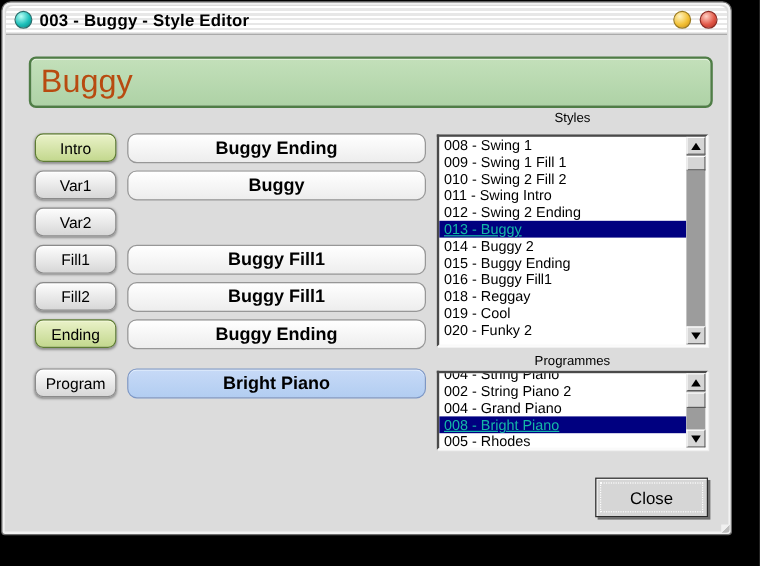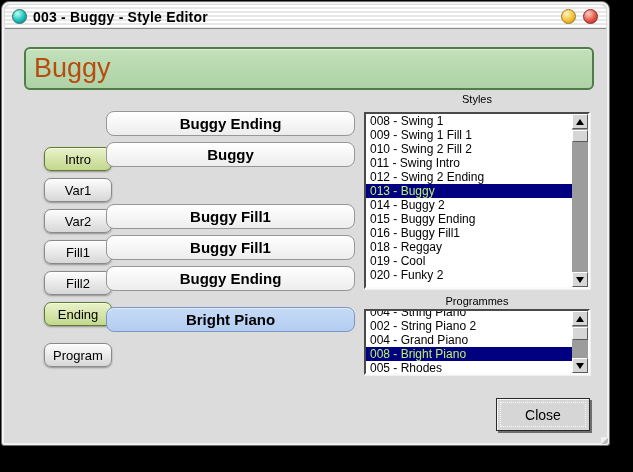--- a/index.html
+++ b/index.html
@@ -33,27 +33,26 @@
   .hdr-box {
     position:absolute; left:22px; top:45px; width:570px; height:43px;
     background:linear-gradient(180deg,#c3e0ba,#aed2a6);
     border:2px solid #4f7d46; border-radius:6px;
     box-shadow: inset 0 1px 0 #e2f0dc;
     display:flex; align-items:center; padding-left:8px;
   }
   .hdr-text { font-size:27px; color:#b84b10; }
   
   .part-btn {
-    position:absolute; left:42px; width:68px; height:24px;
+    position:absolute; left:27px; width:68px; height:24px;
     border:1px solid #8a8a8a; border-radius:7px;
     background:linear-gradient(180deg,#fdfdfd,#d7d7d7);
     box-shadow:0 1px 2px rgba(0,0,0,0.35), inset 0 1px 0 #ffffff;
     font-size:13px; color:#000; display:flex; align-items:center; justify-content:center;
     cursor:default;
-    margin-top:36px;
   }
   .part-btn.active {
     border:1px solid #5e7c33;
     background:linear-gradient(180deg,#eaf2c9,#c3d88e);
     box-shadow:0 1px 2px rgba(0,0,0,0.35), inset 0 1px 0 #f5fbdf;
   }
   .part-field {
     position:absolute; left:104px; width:249px; height:25px;
     border:1px solid #979797; border-radius:8px;
     background:linear-gradient(180deg,#ffffff,#ededed);
@@ -69,21 +68,21 @@
   .list-label { position:absolute; width:226px; left:362px; text-align:center;
     font-size:11px; color:#000; }
   .listbox {
     position:absolute; left:362px; width:226px; background:#fff;
     border:2px solid; border-color:#4a4a4a #fafafa #fafafa #4a4a4a;
     box-shadow:1px 1px 0 #f0f0f0; overflow:hidden;padding-left:20px;
   }
   .list-inner { position:absolute; left:0; top:0; right:16px; bottom:0; overflow:hidden; }
   .lrow { height:14px; line-height:14px; font-size:12px; color:#000;
     padding-left:4px; white-space:nowrap; }
-  .lrow.sel { background:#000080; color:#bef264; }
+  .lrow.sel { background:#000080; color:#14b8a6;text-decoration:underline; }
   
   .sbar { position:absolute; top:0; right:0; width:16px; bottom:0; background:#9c9c9c; }
   .sbtn { position:absolute; left:0; width:16px; height:15px; background:#d6d6d6;
     border:1px solid; border-color:#ffffff #5a5a5a #5a5a5a #ffffff;
     display:flex; align-items:center; justify-content:center; }
   .sbtn.up { top:0; } .sbtn.down { bottom:0; }
   .thumb { position:absolute; left:0; width:16px; background:#d6d6d6;
     border:1px solid; border-color:#ffffff #5a5a5a #5a5a5a #ffffff; }
   .tri-up { width:0; height:0; border-left:4px solid transparent;
     border-right:4px solid transparent; border-bottom:6px solid #000; }

